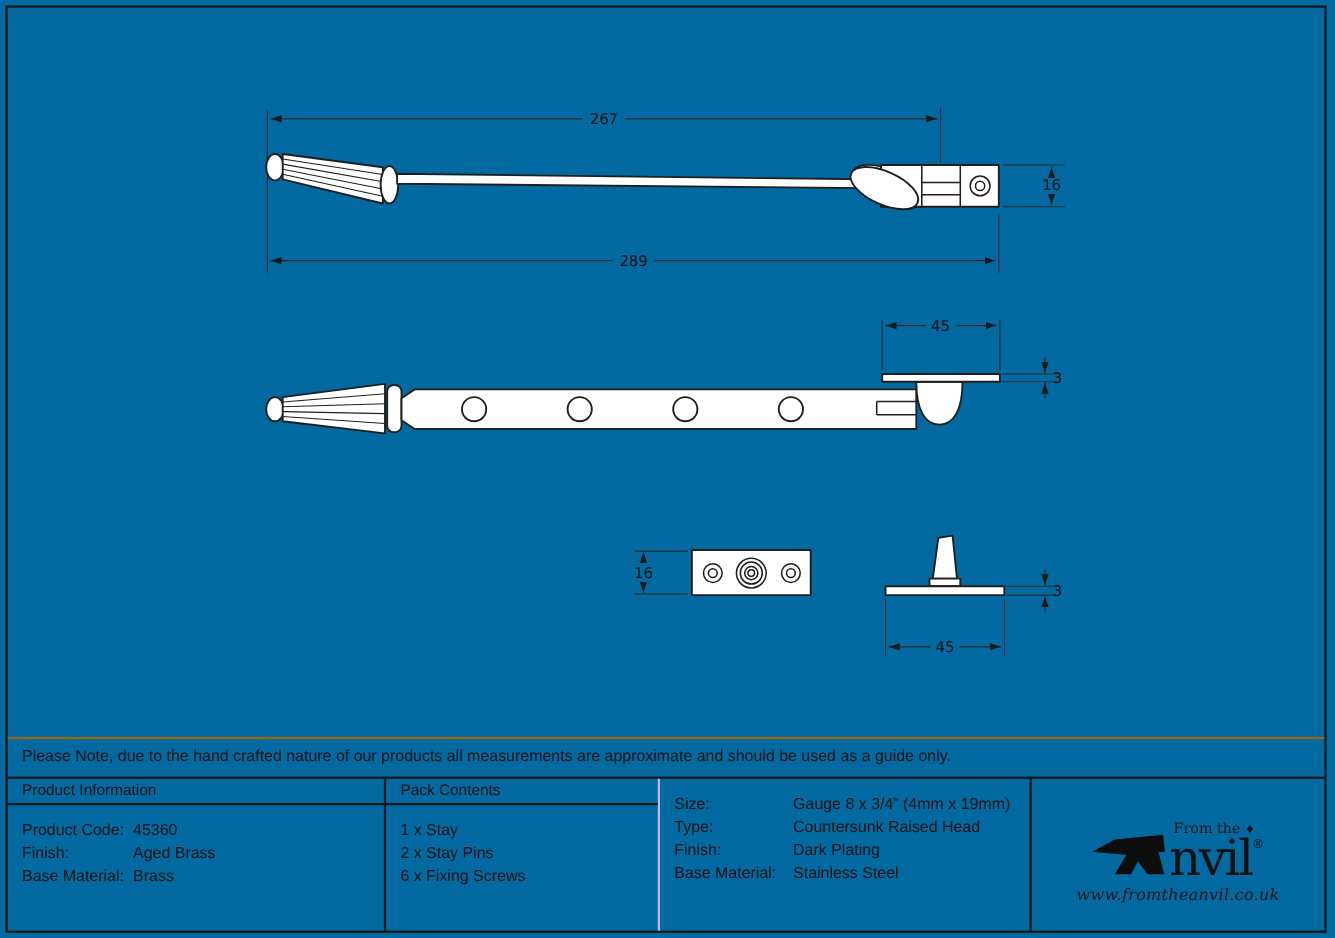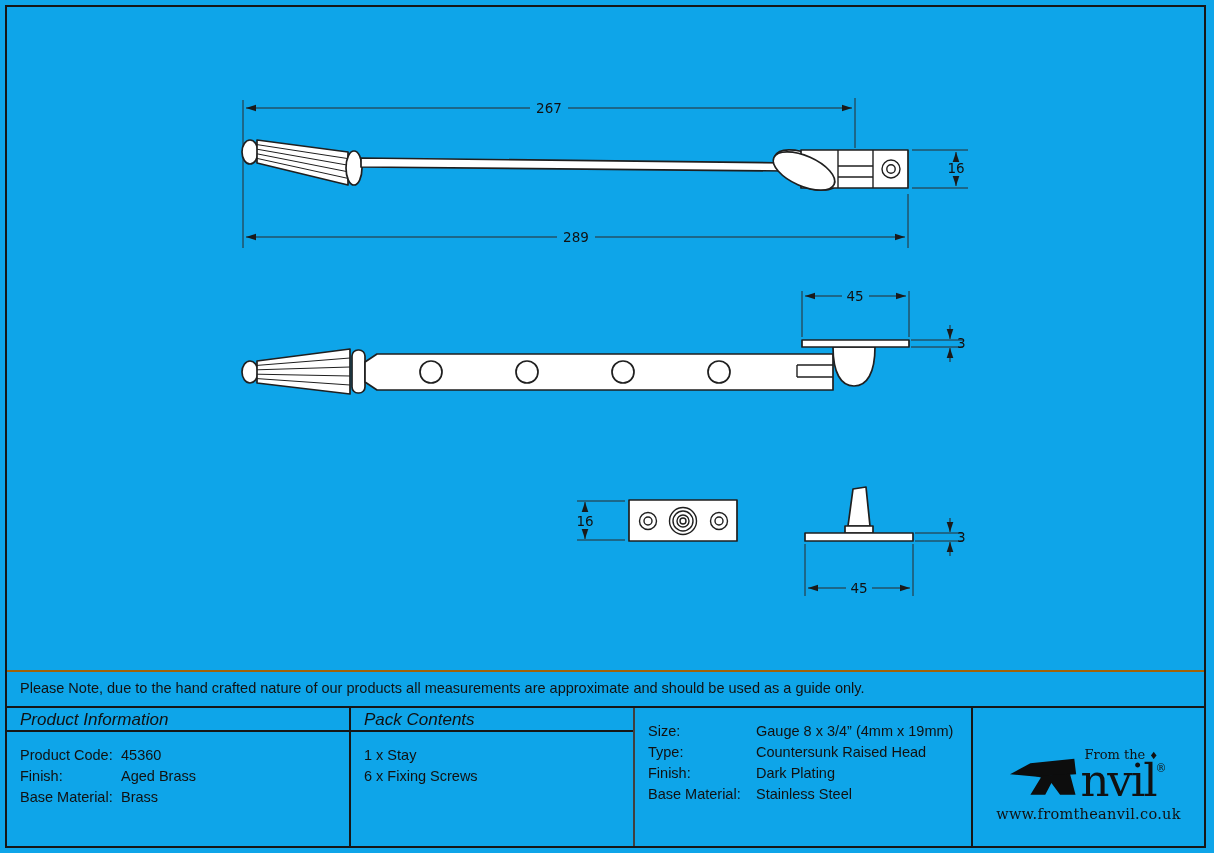--- a/index.html
+++ b/index.html
@@ -1,16 +1,16 @@
 <!DOCTYPE html>
 <html><head>
 <meta charset="utf-8">
 <style>
   html,body { margin:0; padding:0; background:#ffffff; }
-  .stage { position:relative; width:1214px; height:853px; background:#0ea5e9;
+  .stage { position:relative; width:1214px; height:853px; background:#0369a1;
            font-family:"Liberation Sans", sans-serif; color:#111; }
   .frame { position:absolute; left:5px; top:5px; width:1197px; height:839px;
            border:2px solid #161616; }
   .drawing { position:absolute; left:0; top:0; width:1197px; height:663px; display:block; }
 
   
   .shape   { fill:#ffffff; stroke:#1f1f1f; stroke-width:1.7; stroke-linejoin:round; }
   .detail  { fill:none;    stroke:#1f1f1f; stroke-width:1.4; }
   .flute   { fill:none;    stroke:#1f1f1f; stroke-width:1;   }
   .ext     { fill:none;    stroke:#2b2b2b; stroke-width:1;   }
@@ -22,45 +22,45 @@
   
   .note-row { position:absolute; left:0; top:663px; width:100%; height:34px;
               border-top:2px solid #a16207; display:flex; align-items:center;
               box-sizing:border-box; padding-left:13px; font-size:14.5px; }
 
   
   .info-table { position:absolute; left:0; top:699px; right:0; bottom:0;
                 border-top:2px solid #161616; display:flex; }
   .col { box-sizing:border-box; }
   .col-product { width:344px; border-right:2px solid #161616; }
-  .col-pack    { width:284px; border-right:2px solid #404040; }
+  .col-pack    { width:249px; border-right:2px solid #c4b5fd; }
   .col-screws  { width:338px; border-right:2px solid #161616; }
   .col-logo    { flex:1; display:flex; align-items:center; justify-content:center; }
   .col-header  { height:20px; border-bottom:2px solid #161616; padding:2px 0 0 13px;
-                 font-size:17px;font-style:italic; }
+                 font-size:14px; }
   .col-body    { padding:13px 0 0 13px; font-size:14.5px; }
   .kv  { display:flex; height:21px; line-height:21px; }
   .kv .k { width:101px; }
   .col-screws .kv .k { width:108px; }
   .pc-item { height:21px; line-height:21px; }
 
   
   .logo { text-align:center; }
   .logo-row { position:relative; display:flex; align-items:flex-end; justify-content:center;margin-top:15px; }
   .anvil-svg { width:68px; height:44px; display:block; margin-right:2px; }
   .anvil-svg path { fill:#0d0d0d; }
   .logo-text { text-align:left; }
   .from-the { font-family:"DejaVu Serif", serif; font-size:13px; line-height:13px;
               padding-left:4px; white-space:nowrap; }
   .diamond  { font-size:10px; }
   .brand-line { white-space:nowrap; }
   .brand { font-family:"DejaVu Serif", serif; font-size:45px; line-height:34px;
            letter-spacing:-2px; }
   .reg { font-family:"DejaVu Serif", serif; font-size:11px; vertical-align:24px; }
-  .logo-url { margin-top:6px; font-family:"DejaVu Serif", serif; 
+  .logo-url { margin-top:6px; font-family:"DejaVu Serif", serif; font-style:italic;
               font-size:14.5px; letter-spacing:0.3px; }
 </style>
 </head>
 <body>
 
 <div class="stage">
   <div class="frame">
 
     <svg class="drawing" viewBox="7 7 1197 663">
       <defs>
@@ -215,20 +215,21 @@
             <span class="k">Base Material:</span>
             <span class="v">Brass</span>
           </div>
         </div>
       </div>
 
       <div class="col col-pack">
         <div class="col-header">Pack Contents</div>
         <div class="col-body">
           <div class="pc-item">1 x Stay</div>
+          <div class="pc-item">2 x Stay Pins</div>
           <div class="pc-item">6 x Fixing Screws</div>
         </div>
       </div>
 
       <div class="col col-screws">
         <div class="col-body">
           <div class="kv">
             <span class="k">Size:</span>
             <span class="v">Gauge 8 x 3/4” (4mm x 19mm)</span>
           </div>

